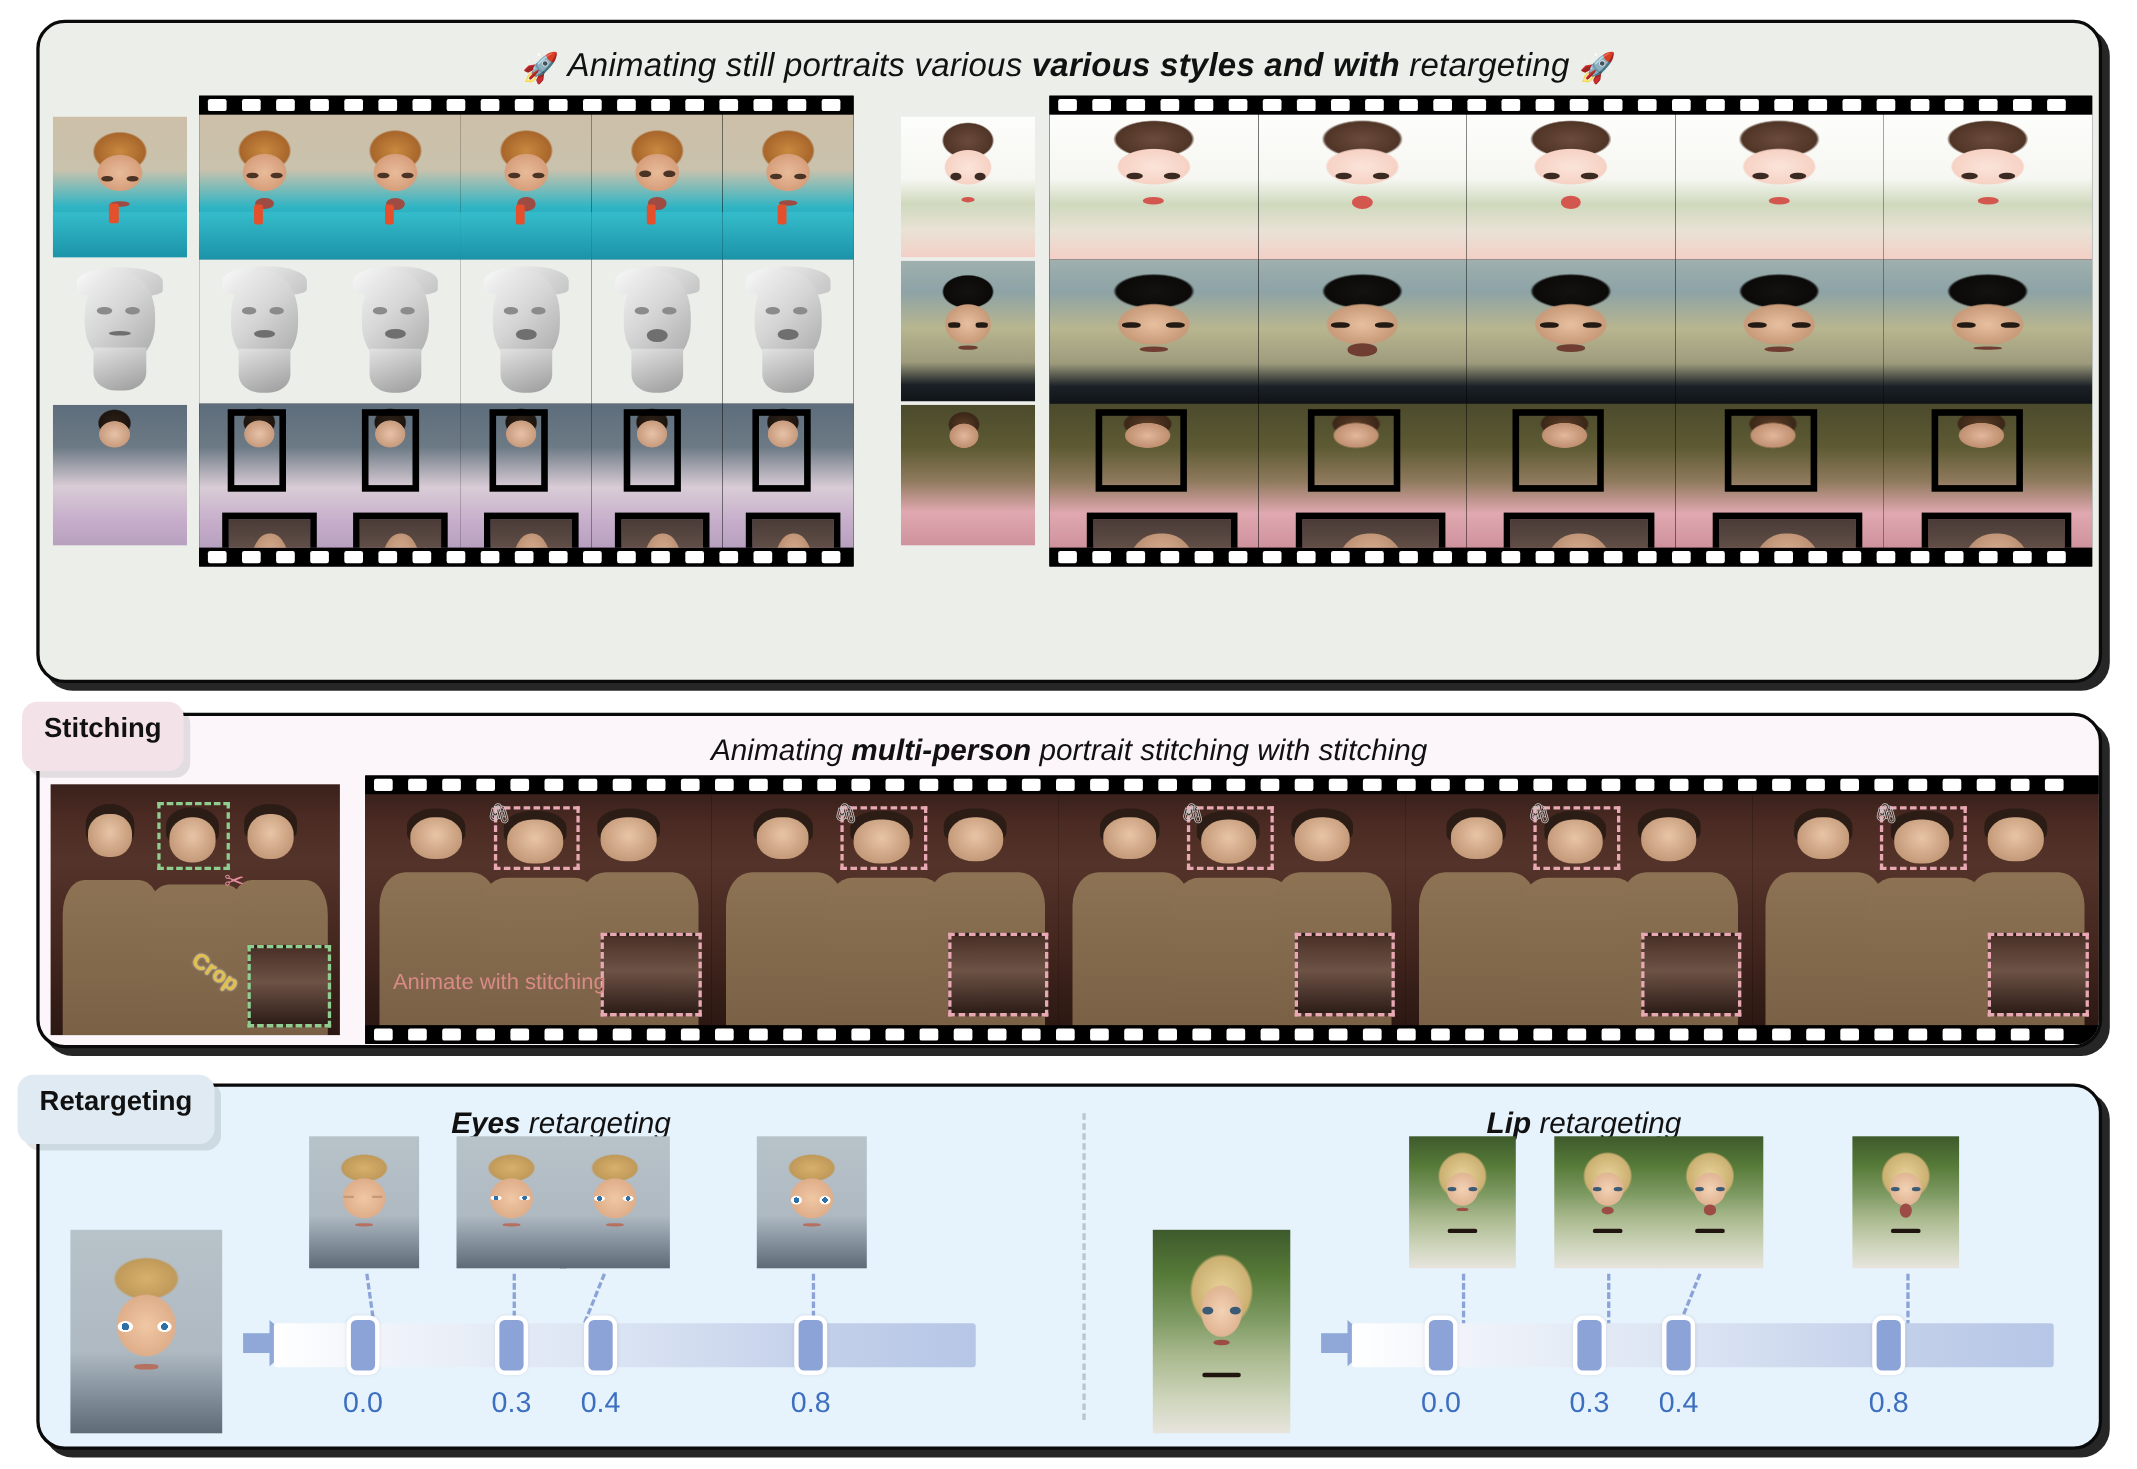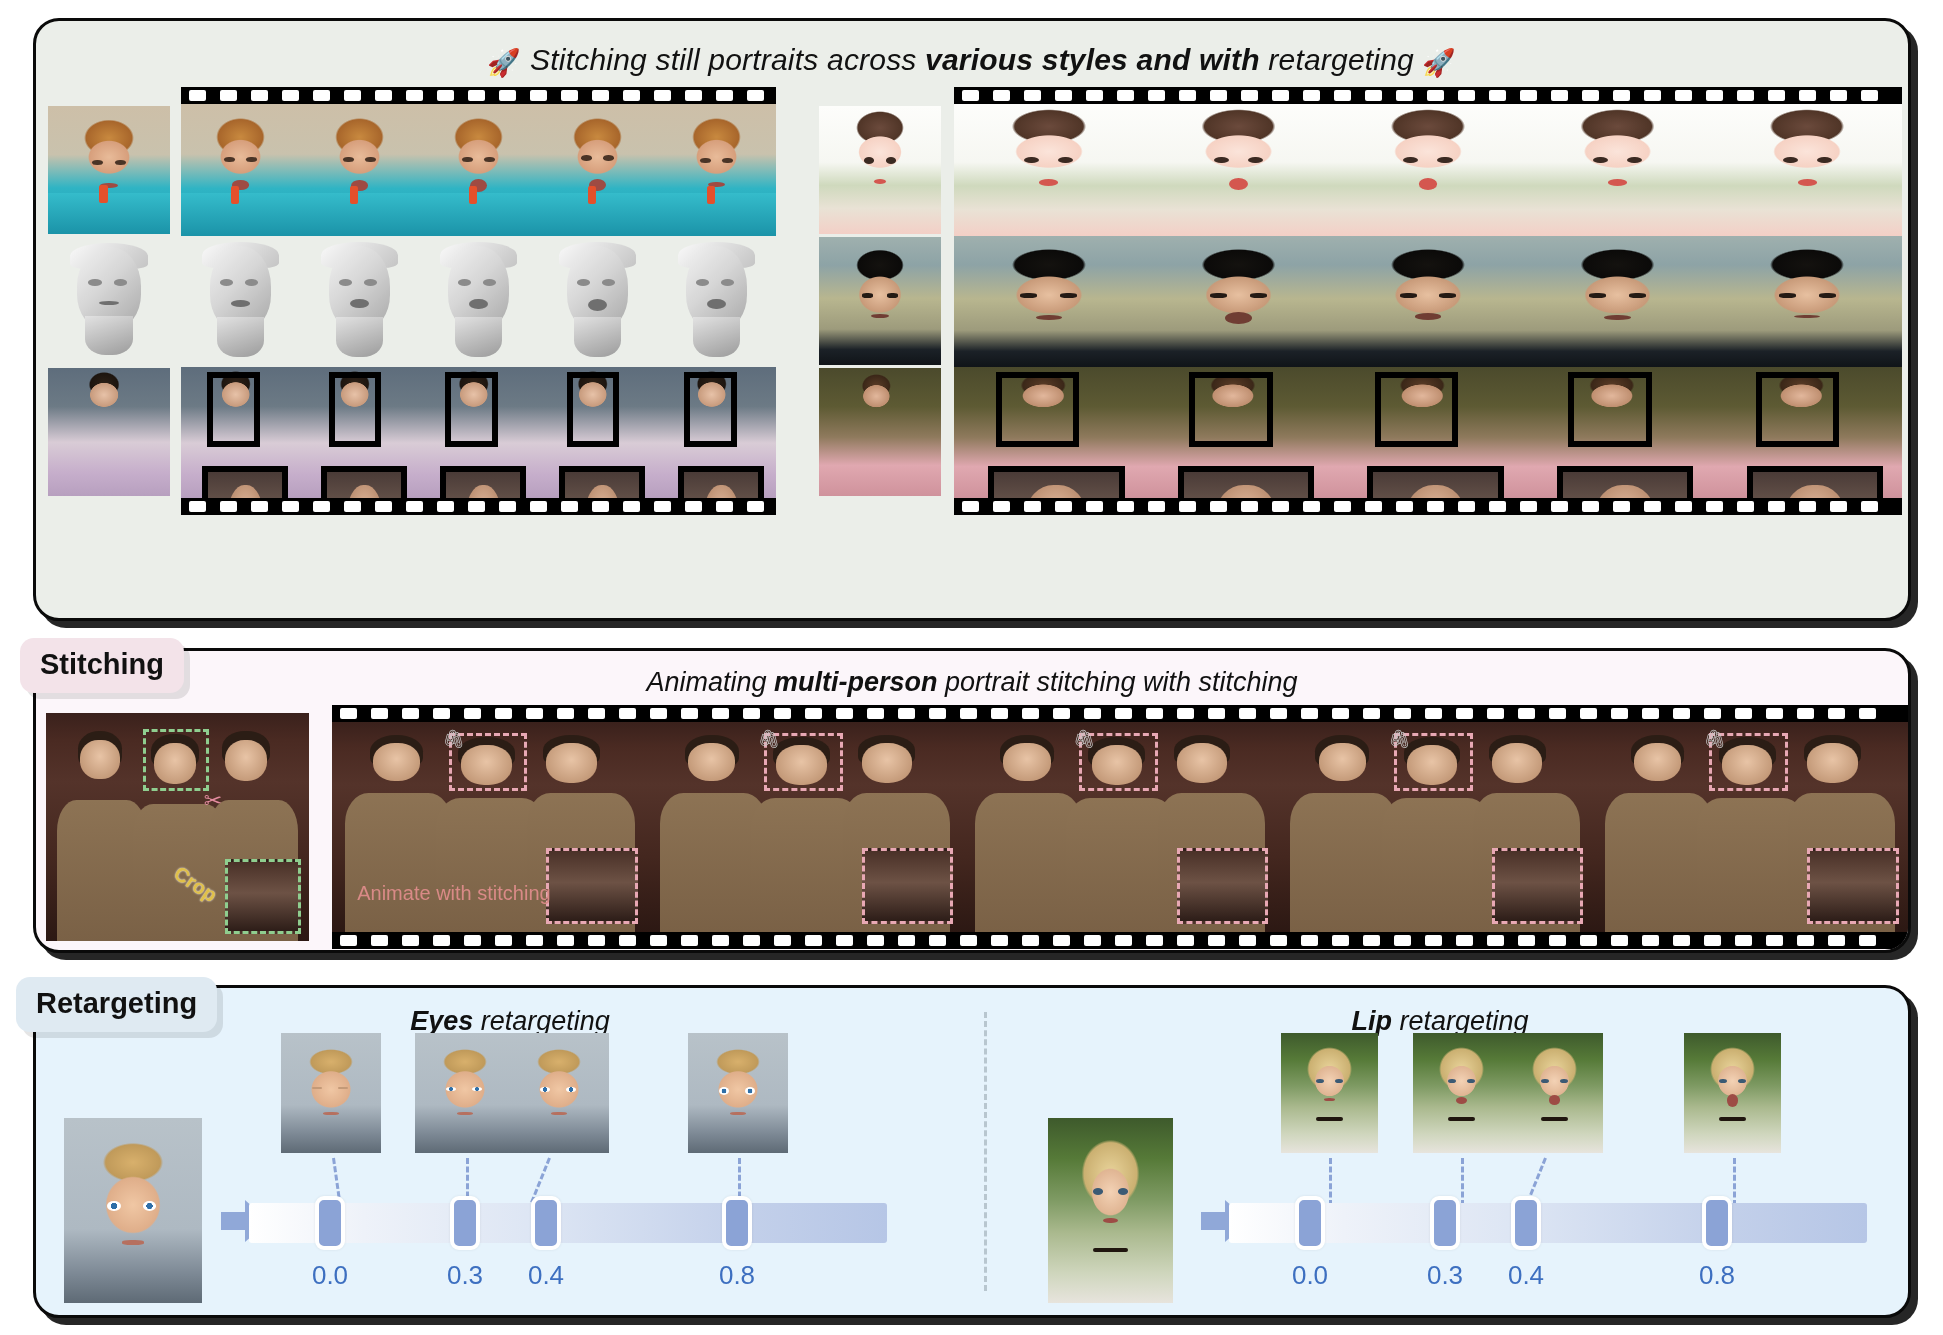--- a/index.html
+++ b/index.html
@@ -153,22 +153,22 @@
   .art-man .eye.r{left:56%;}
   .art-man .mouth{position:absolute;left:43%;width:14%;background:#703d33;border-radius:50%;}
 
   
   #panel-stitching{
     left:33px;top:648px;width:1878px;height:305px;
     background:#fcf6fa;
   }
   .tag{
     position:absolute;
-    padding:10px 20px 12px 20px;
-    font-size:29px;font-weight:bold;color:#111;
+    padding:10px 20px 24px 20px;
+    font-size:25px;font-weight:bold;color:#111;
     border-radius:14px;
     box-shadow:6px 6px 0 rgba(0,0,0,0.10);
     z-index:40;
     white-space:nowrap;
   }
   #tag-stitching{left:20px;top:638px;background:#f3e3e9;}
   #tag-retargeting{left:16px;top:977px;background:#dfeaf2;}
 
   .sub-title{
     position:absolute;left:0;right:0;top:16px;text-align:center;
@@ -282,21 +282,21 @@
     text-shadow:0 0 2px rgba(180,200,215,.6);
   }
 </style>
 </head>
 <body>
 
 <div class="panel" id="panel-styles">
 
   <div class="panel-title">
     <span class="rocket">🚀</span>
-    <span>Stitching still portraits across </span><span class="bold">various styles and with</span><span> retargeting</span>
+    <span>Animating still portraits various </span><span class="bold">various styles and with</span><span> retargeting</span>
     <span class="rocket">🚀</span>
   </div>
 
   <div class="srcimg" style="left:12px;top:85px;width:122px;height:128px;">
     <div class="ph art-girl">
       <div class="eye l" style="top:42%"></div>
         <div class="eye r" style="top:42%"></div>
       <div class="mouth" style="top:60%;height:4%"></div>
       <div class="collar"></div>
         <div class="tie"></div>

